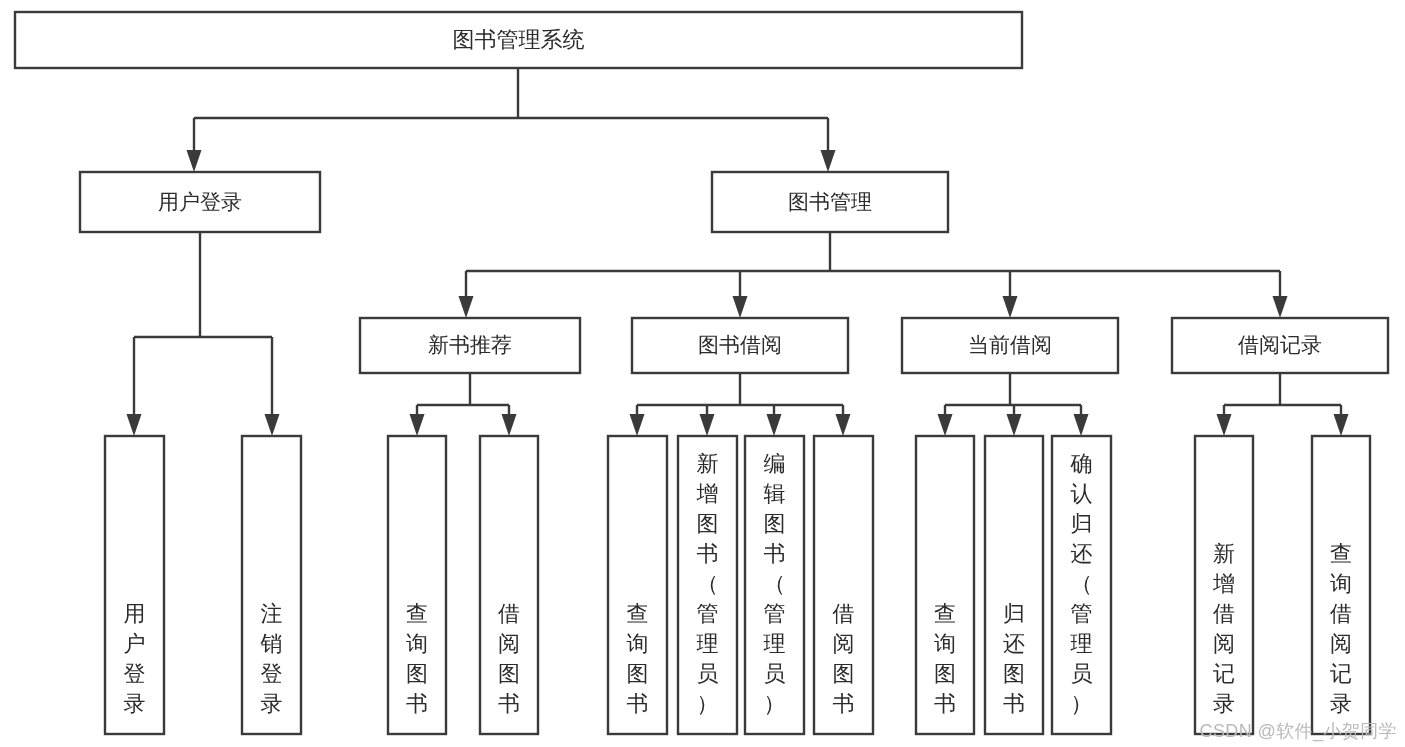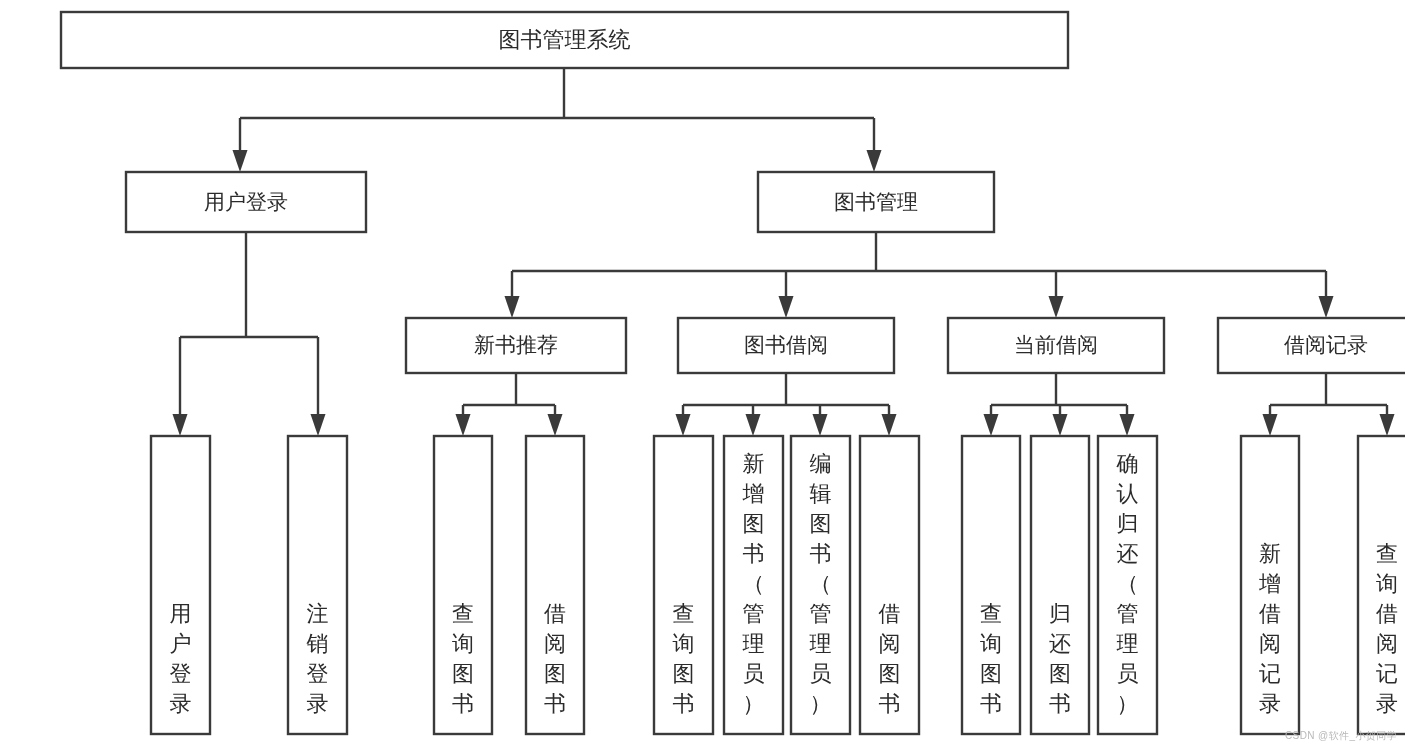--- a/index.html
+++ b/index.html
@@ -14,21 +14,20 @@
     position: relative;
     overflow: hidden;
     font-family: "Liberation Sans", "DejaVu Sans", sans-serif;
   }
   #diagram-root {
     position: absolute;
     left: 0;
     top: 0;
     width: 1213px;
     height: 747px;
-    margin-left: 46px;
   }
   .node-box {
     fill: #ffffff;
     stroke: #3a3a3a;
     stroke-width: 2.4;
   }
   .node-label {
     fill: #2b2b2b;
     font-family: "Liberation Sans", "DejaVu Sans", sans-serif;
     font-size: 21px;
@@ -52,21 +51,21 @@
   }
   .arrow-head {
     fill: #3a3a3a;
     stroke: none;
   }
   .watermark {
     position: absolute;
     right: 8px;
     bottom: 4px;
     color: #b9b9b9;
-    font-size: 10px;
+    font-size: 18px;
     font-family: "Liberation Sans", "DejaVu Sans", sans-serif;
     letter-spacing: 0.4px;
     white-space: nowrap;
     user-select: none;
   }
 </style>
 </head>
 <body>
 
 <div id="diagram-root">

